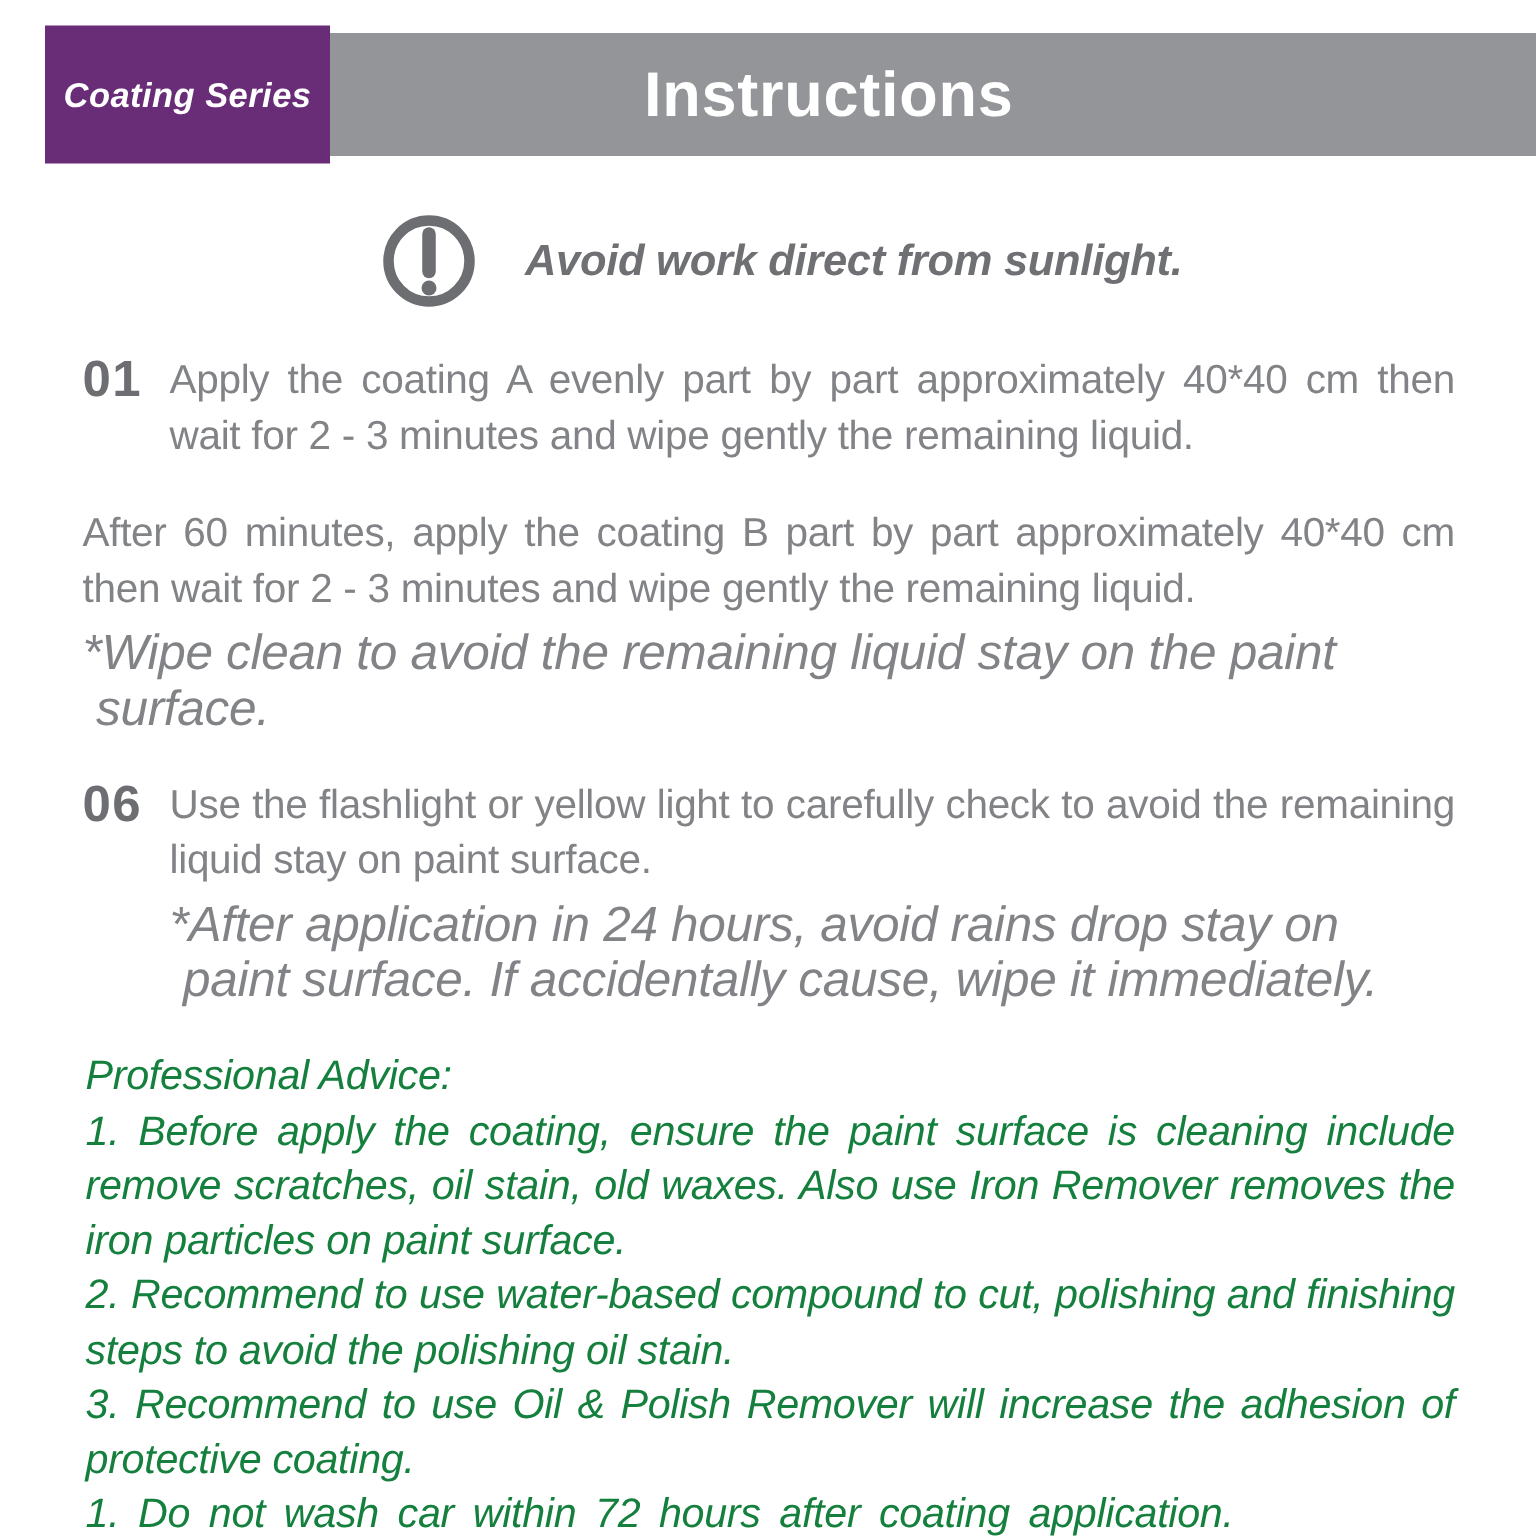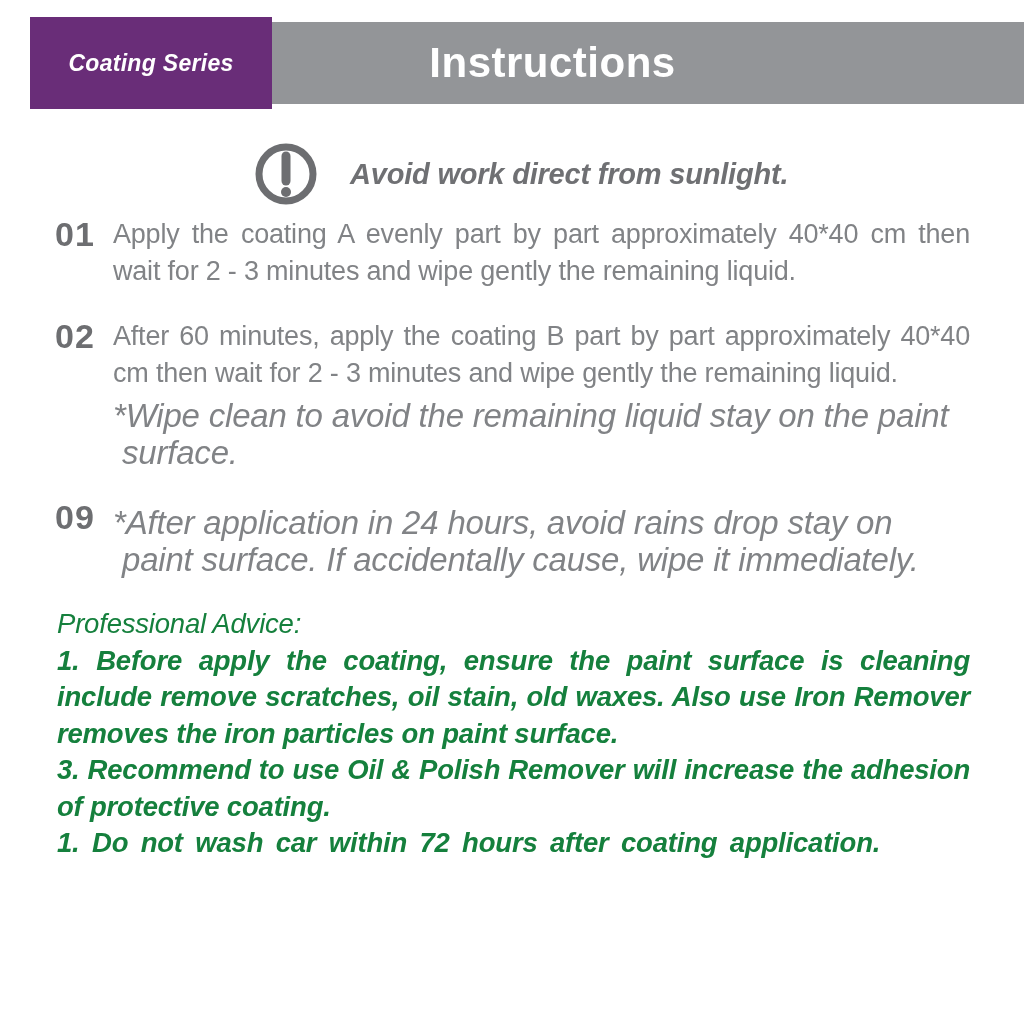--- a/index.html
+++ b/index.html
@@ -26,21 +26,21 @@
     text-align: center;
     line-height: 82px;
     color: #ffffff;
     font-size: 42px;
     font-weight: bold;
     letter-spacing: 0.5px;
   }
   .purple-box {
     position: absolute;
     left: 30px; top: 17px;
-    width: 242px; height: 92px;
+    width: 190px; height: 92px;
     background: #692d78;
     z-index: 2;
     display: flex;
     align-items: center;
     justify-content: center;
     text-align: right;
   }
   .series-label {
     color: #ffffff;
     font-size: 23px;
@@ -59,21 +59,21 @@
   .warning-icon { width: 68px; height: 68px; flex: 0 0 auto; }
   .warning-text {
     color: #6f7073;
     font-size: 29px;
     font-weight: bold;
     font-style: italic;
     letter-spacing: -0.2px;
   }
 
   
-  .steps { margin: 8px 54px 0 55px; }
+  .steps { margin: 27px 54px 0 55px; }
   .step { display: flex; margin-bottom: 28px; }
   .step-num {
     width: 58px;
     flex: 0 0 auto;
     font-size: 34px;
     font-weight: bold;
     color: #6d6e71;
     line-height: 37px;
     letter-spacing: 1px;
   }
@@ -100,21 +100,21 @@
   
   .advice {
     margin: 12px 54px 0 57px;
     color: #15803d;
     font-size: 27.5px;
     line-height: 36.5px;
     font-style: italic;
     letter-spacing: -0.2px;
   }
   .advice p { margin: 0; }
-  .advice-item { text-align: justify; font-weight: bold; }
+  .advice-item { text-align: justify; }
   .advice-item:last-child { text-align: left; word-spacing: 5px; }
 </style>
 </head>
 <body>
 
 <div class="header">
   <div class="gray-bar">
     <div class="title">Instructions</div>
   </div>
   <div class="purple-box">
@@ -136,34 +136,35 @@
 <div class="steps">
 
   <div class="step">
     <div class="step-num">01</div>
     <div class="step-body">
       <p class="step-text">Apply the coating A evenly part by part approximately 40*40 cm then wait for 2 - 3 minutes and wipe gently the remaining liquid.</p>
     </div>
   </div>
 
   <div class="step">
-    <div class="step-num">02</div>
     <div class="step-body">
       <p class="step-text">After 60 minutes, apply the coating B part by part approximately 40*40 cm then wait for 2 - 3 minutes and wipe gently the remaining liquid.</p>
       <p class="step-note">*Wipe clean to avoid the remaining liquid stay on the paint surface.</p>
     </div>
   </div>
 
   <div class="step">
-    <div class="step-num">09</div>
+    <div class="step-num">06</div>
     <div class="step-body">
+      <p class="step-text">Use the flashlight or yellow light to carefully check to avoid the remaining liquid stay on paint surface.</p>
       <p class="step-note">*After application in 24 hours, avoid rains drop stay on paint surface. If accidentally cause, wipe it immediately.</p>
     </div>
   </div>
 
 </div>
 
 <div class="advice">
   <p>Professional Advice:</p>
   <p class="advice-item">1. Before apply the coating, ensure the paint surface is cleaning include remove scratches, oil stain, old waxes. Also use Iron Remover removes the iron particles on paint surface.</p>
+  <p class="advice-item">2. Recommend to use water-based compound to cut, polishing and finishing steps to avoid the polishing oil stain.</p>
   <p class="advice-item">3. Recommend to use Oil &amp; Polish Remover will increase the adhesion of protective coating.</p>
   <p class="advice-item">1. Do not wash car within 72 hours after coating application.</p>
 </div>
 
 </body></html>

